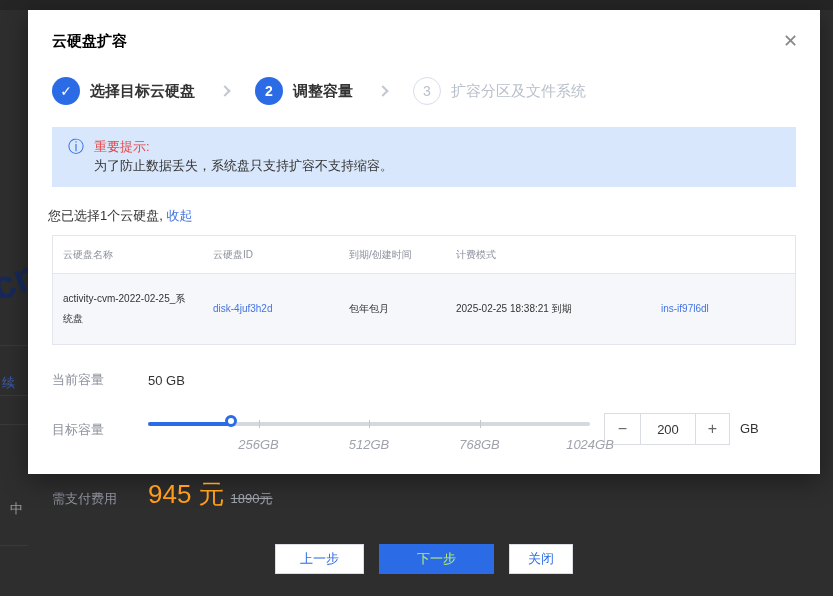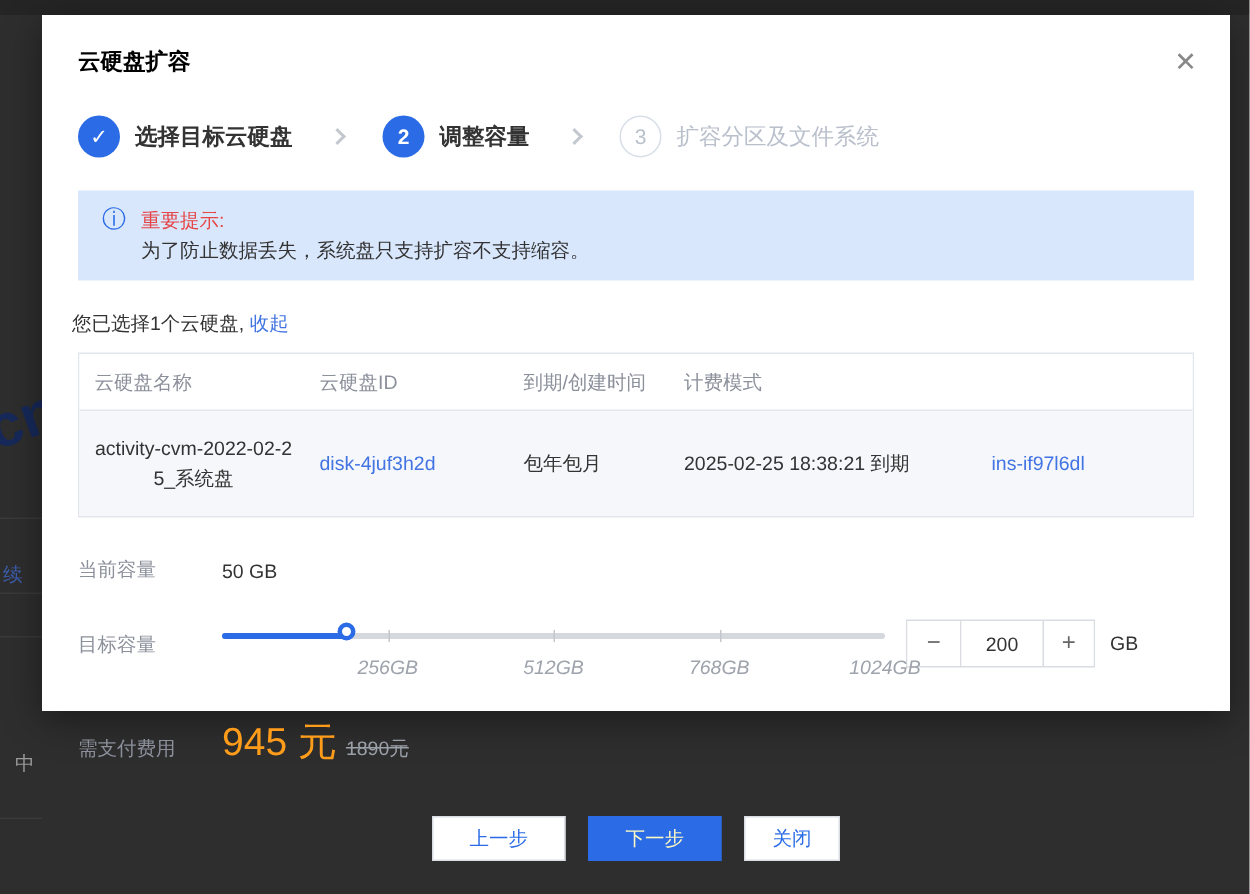--- a/index.html
+++ b/index.html
@@ -27,28 +27,28 @@
   .step.pending .step-circle { background:#fff; border:1px solid #d8dee8; color:#b9c0cc; font-weight:normal; }
   .step-label { margin-left:10px; font-size:15px; font-weight:bold; color:#333; }
   .step.pending .step-label { color:#b9c0cc; font-weight:normal; }
   .chevron { width:8px; height:8px; border-top:2px solid #c3c7ce; border-right:2px solid #c3c7ce; transform:rotate(45deg); margin:0 26px; }
 
   
   .notice { margin:22px 24px 0; background:#d9e7fc; padding:10px 16px; display:flex; }
   .notice-icon { color:#2b6ce6; font-size:16px; line-height:20px; margin-right:10px; font-style:normal; }
   .notice-text { font-size:13px; line-height:20px; }
   .notice-title { color:#e54545; }
-  .notice-body { color:#333; }
+  .notice-body { color:#333;font-family:Liberation Mono, monospace; }
 
   
   .selection { margin:20px 20px 0; font-size:13px; color:#333; }
   .selection a { color:#4274e3; text-decoration:none; cursor:pointer; }
 
   
-  .disk-table { margin:10px 24px 0; border:1px solid #e3e6ec; font-size:13px;text-align:center; }
+  .disk-table { margin:10px 24px 0; border:1px solid #e3e6ec; font-size:10px; }
   .t-row { display:grid; grid-template-columns:150px 136px 107px 205px 1fr; }
   .t-head { color:#8b909b; border-bottom:1px solid #e3e6ec; background:#fff; }
   .t-head .t-cell { height:37px; display:flex; align-items:center; }
   .t-body { background:#f5f7fa; color:#333; }
   .t-body .t-cell { min-height:70px; display:flex; align-items:center; line-height:20px; }
   .t-cell { padding:0 8px 0 10px; }
   .t-cell.wrap { word-break:break-all; }
   .t-link { color:#4274e3; text-decoration:none; cursor:pointer; }
 
   
@@ -75,21 +75,21 @@
 
   
   .cost-row { align-items:baseline; margin-top:28px; }
   .price { font-size:26px; color:#ff9c1a; }
   .price-old { font-size:13px; color:#9a9fa8; text-decoration:line-through; margin-left:6px; }
 
   
   .footer { display:flex; justify-content:center; gap:15px; margin-top:32px; }
   .btn { height:30px; font-size:13px; cursor:pointer; font-family:inherit; display:flex; align-items:center; justify-content:center; }
   .btn-ghost { background:#fff; border:1px solid #dadde3; color:#2b6ce6; padding:0 24px; }
-  .btn-primary { background:#2b6ce6; border:1px solid #2b6ce6; color:#fef9c3; padding:0 24px; }
+  .btn-primary { background:#2b6ce6; border:1px solid #2b6ce6; color:#bef264; padding:0 37px; }
   .btn-close { padding:0 18px; }
 </style>
 </head>
 <body>
 
 <div class="bg-topstrip"></div>
 <div class="bg-watermark">cn</div>
 <div class="bg-link">续</div>
 <div class="bg-char">中</div>
 <div class="bg-line" style="top:345px"></div>

